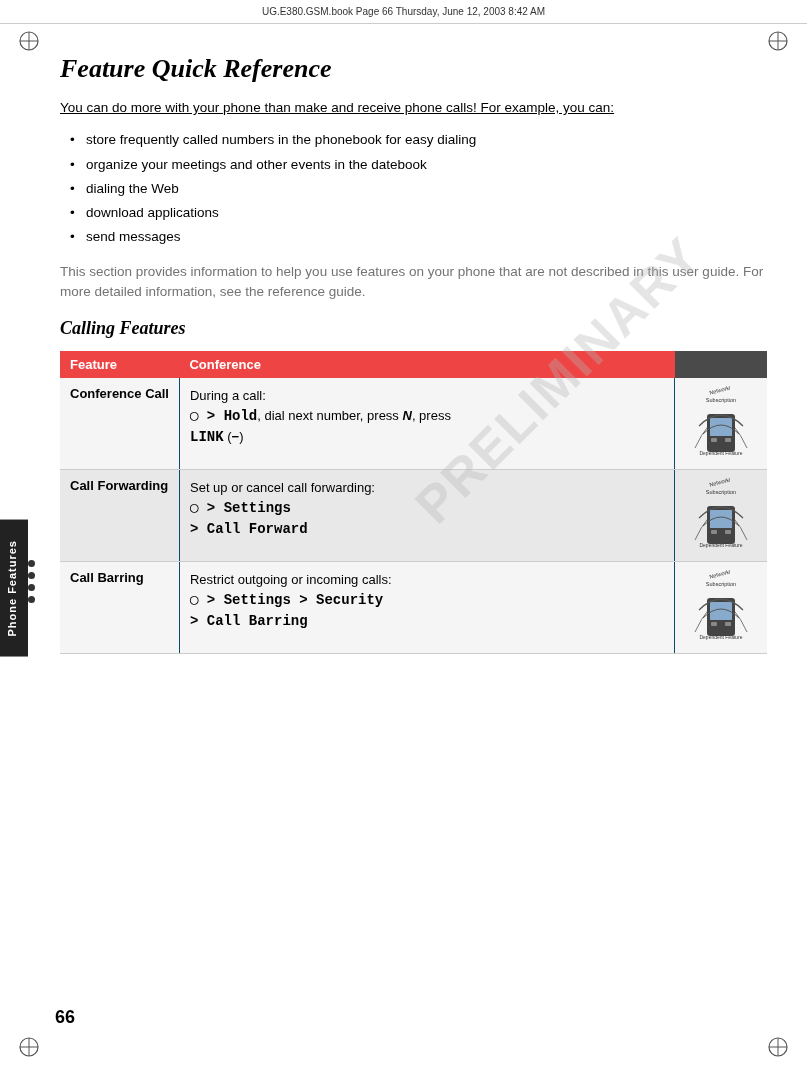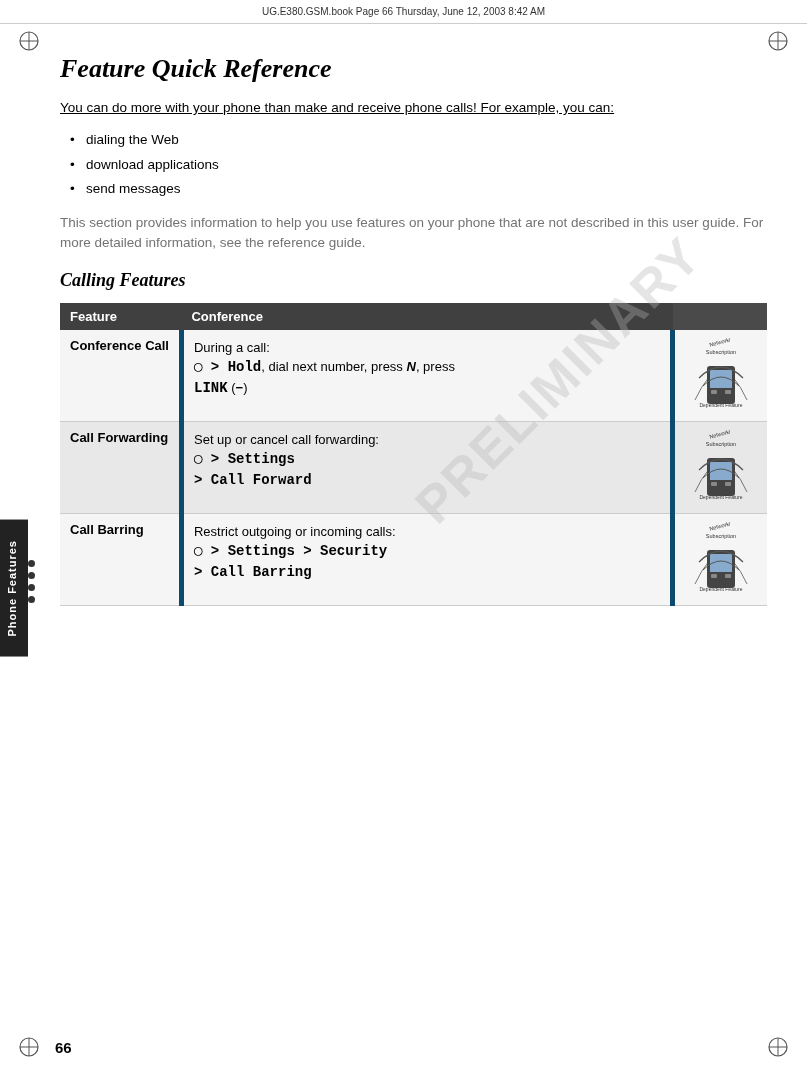--- a/index.html
+++ b/index.html
@@ -84,23 +84,23 @@
     .side-dot {
       width: 7px;
       height: 7px;
       border-radius: 50%;
       background: #333;
     }
 
     
     .page-number {
       position: absolute;
-      bottom: 32px;
+      bottom: 60px;
       left: 55px;
-      font-size: 15px;
+      font-size: 18px;
       font-weight: bold;
     }
 
     
     .main-content {
       margin-left: 60px;
       margin-right: 40px;
       margin-top: 30px;
       padding-bottom: 60px;
     }
@@ -165,33 +165,33 @@
     }
 
     
     .feature-table {
       width: 100%;
       border-collapse: collapse;
       font-size: 13px;
     }
 
     .feature-table th {
-      background: #404040;
+      background: #ef4444;
       color: #ffffff;
       padding: 6px 10px;
       text-align: left;
       font-size: 13px;
       font-weight: bold;
     }
 
     .feature-table td {
       padding: 8px 10px;
       vertical-align: top;
       border-bottom: 1px solid #cccccc;
-      border-right: 5px solid #0c4a6e;
+      border-right: 1px solid #0c4a6e;
     }
 
     .feature-table td:last-child {
       border-right: none;
     }
 
     .feature-table tr:nth-child(odd) td {
       background: #f5f5f5;
     }
 
@@ -304,20 +304,22 @@
 
   <div class="watermark">PRELIMINARY</div>
 
   <div class="main-content">
 
     <h1 class="page-title">Feature Quick Reference</h1>
 
     <p class="intro-text">You can do more with your phone than make and receive phone calls! For example, you can:</p>
 
     <ul class="bullet-list">
+      <li>store frequently called numbers in the phonebook for easy dialing</li>
+      <li>organize your meetings and other events in the datebook</li>
       <li>dialing the Web</li>
       <li>download applications</li>
       <li>send messages</li>
     </ul>
 
     <p class="section-text">This section provides information to help you use features on your phone that are not described in this user guide. For more detailed information, see the reference guide.</p>
 
     <h2 class="subsection-heading">Calling Features</h2>
 
     <table class="feature-table">

